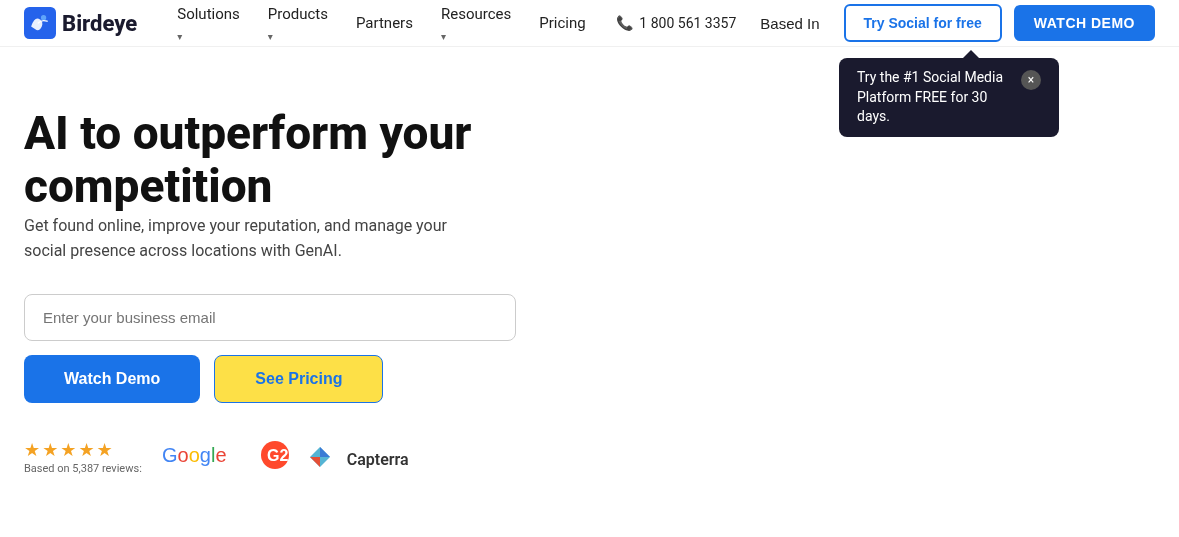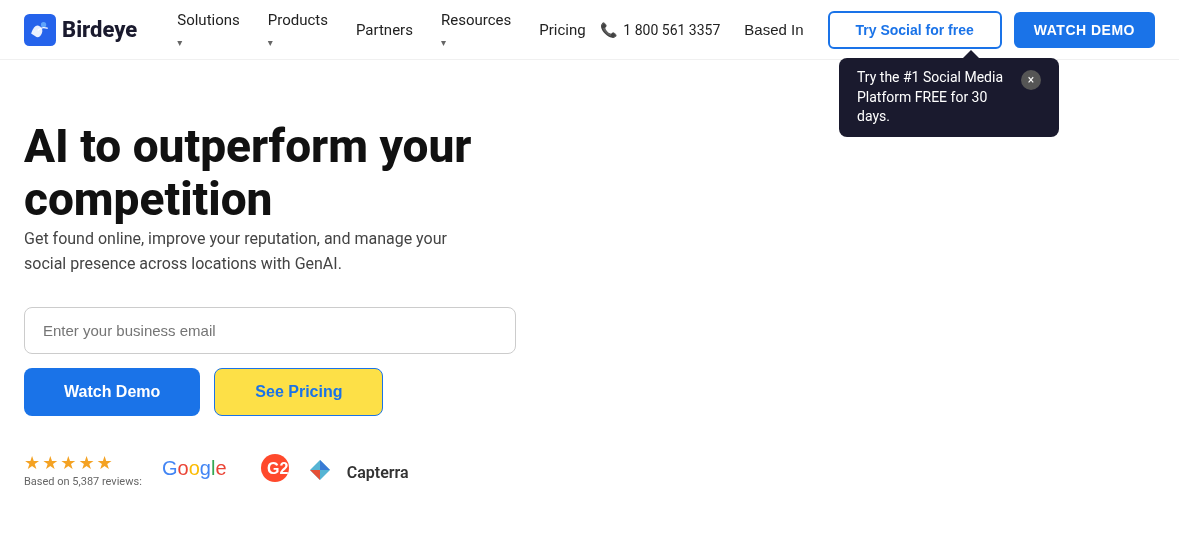--- a/index.html
+++ b/index.html
@@ -9,21 +9,21 @@
       width: 1179px;
       min-height: 537px;
       overflow-x: hidden;
     }
 
     
     .navbar {
       display: flex;
       align-items: center;
       padding: 0 24px;
-      height: 60px;
+      height: 47px;
       border-bottom: 1px solid #f0f0f0;
       position: relative;
     }
     .logo {
       display: flex;
       align-items: center;
       gap: 6px;
       margin-right: 28px;
       text-decoration: none;
     }
@@ -68,21 +68,21 @@
     }
     .sign-in-btn {
       font-size: 15px;
       color: #222;
       cursor: pointer;
       padding: 8px 12px;
       background: none;
       border: none;
     }
     .try-social-btn {
-      padding: 9px 26px;
+      padding: 9px 18px;
       border: 2px solid #1a73e8;
       background: #fff;
       color: #1a73e8;
       border-radius: 6px;
       font-size: 14px;
       font-weight: 600;
       cursor: pointer;
       white-space: nowrap;
     }
     .watch-demo-btn-nav {

